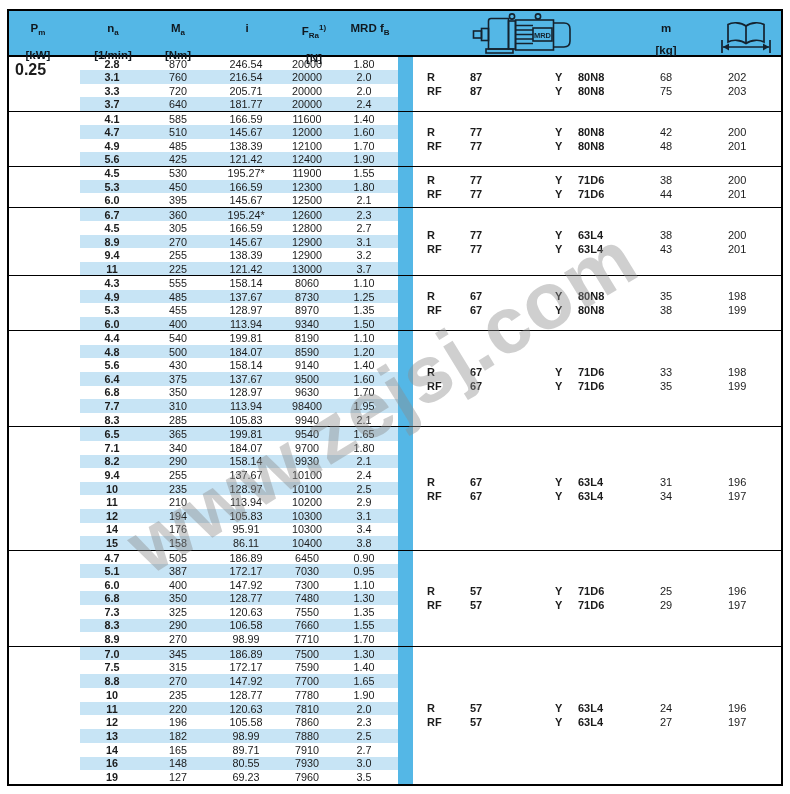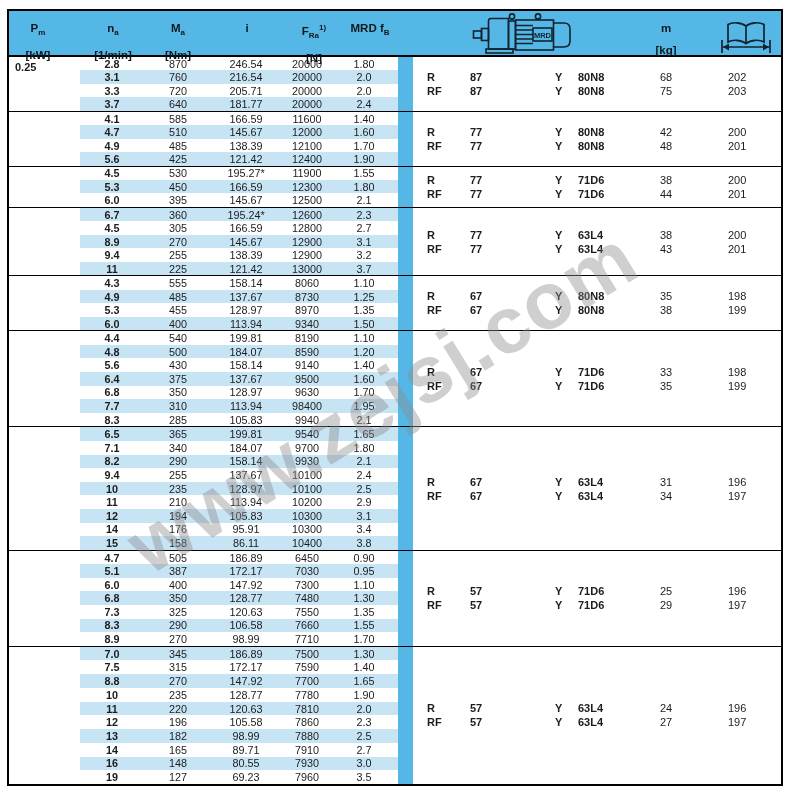--- a/index.html
+++ b/index.html
@@ -11,21 +11,21 @@
   .header { position:relative; height:46px; background:#54b7e6;
             border-bottom:2px solid #000; box-sizing:border-box; }
   .hcol { position:absolute; top:6px; transform:translateX(-50%); text-align:center;
           font-weight:bold; font-size:11.5px; line-height:22px; color:#10181f; white-space:nowrap; }
   .hcol sub { font-size:8px; }
   .hcol sup { font-size:8px; }
   .hicon { position:absolute;text-decoration:underline; }
   
   .body { position:relative; height:727px; }
   .stripe { position:absolute; left:389px; top:0; width:15px; height:100%; background:#54b7e6; }
-  .power { position:absolute; left:6px; top:4px; font-weight:bold; font-size:11px; z-index:2; }
+  .power { position:absolute; left:6px; top:4px; font-weight:bold; font-size:16px; z-index:2; }
   .group { position:relative; border-bottom:1.5px solid #000; box-sizing:border-box; }
   .group.last { border-bottom:none; }
   .rows { position:absolute; left:0; top:0; width:389px; height:100%;
           display:flex; flex-direction:column;border-radius:14px; }
   .row { flex:1; position:relative; font-size:10.8px; }
   .row.odd { background:linear-gradient(to right, rgba(0,0,0,0) 0px, rgba(0,0,0,0) 71px,
              #c7e4f5 71px, #c7e4f5 389px, rgba(0,0,0,0) 389px); }
   .cell { position:absolute; top:0; height:100%; display:flex; align-items:center;
           justify-content:center; white-space:nowrap; }
   .c-na  { left:73px;  width:60px; font-weight:bold; }

